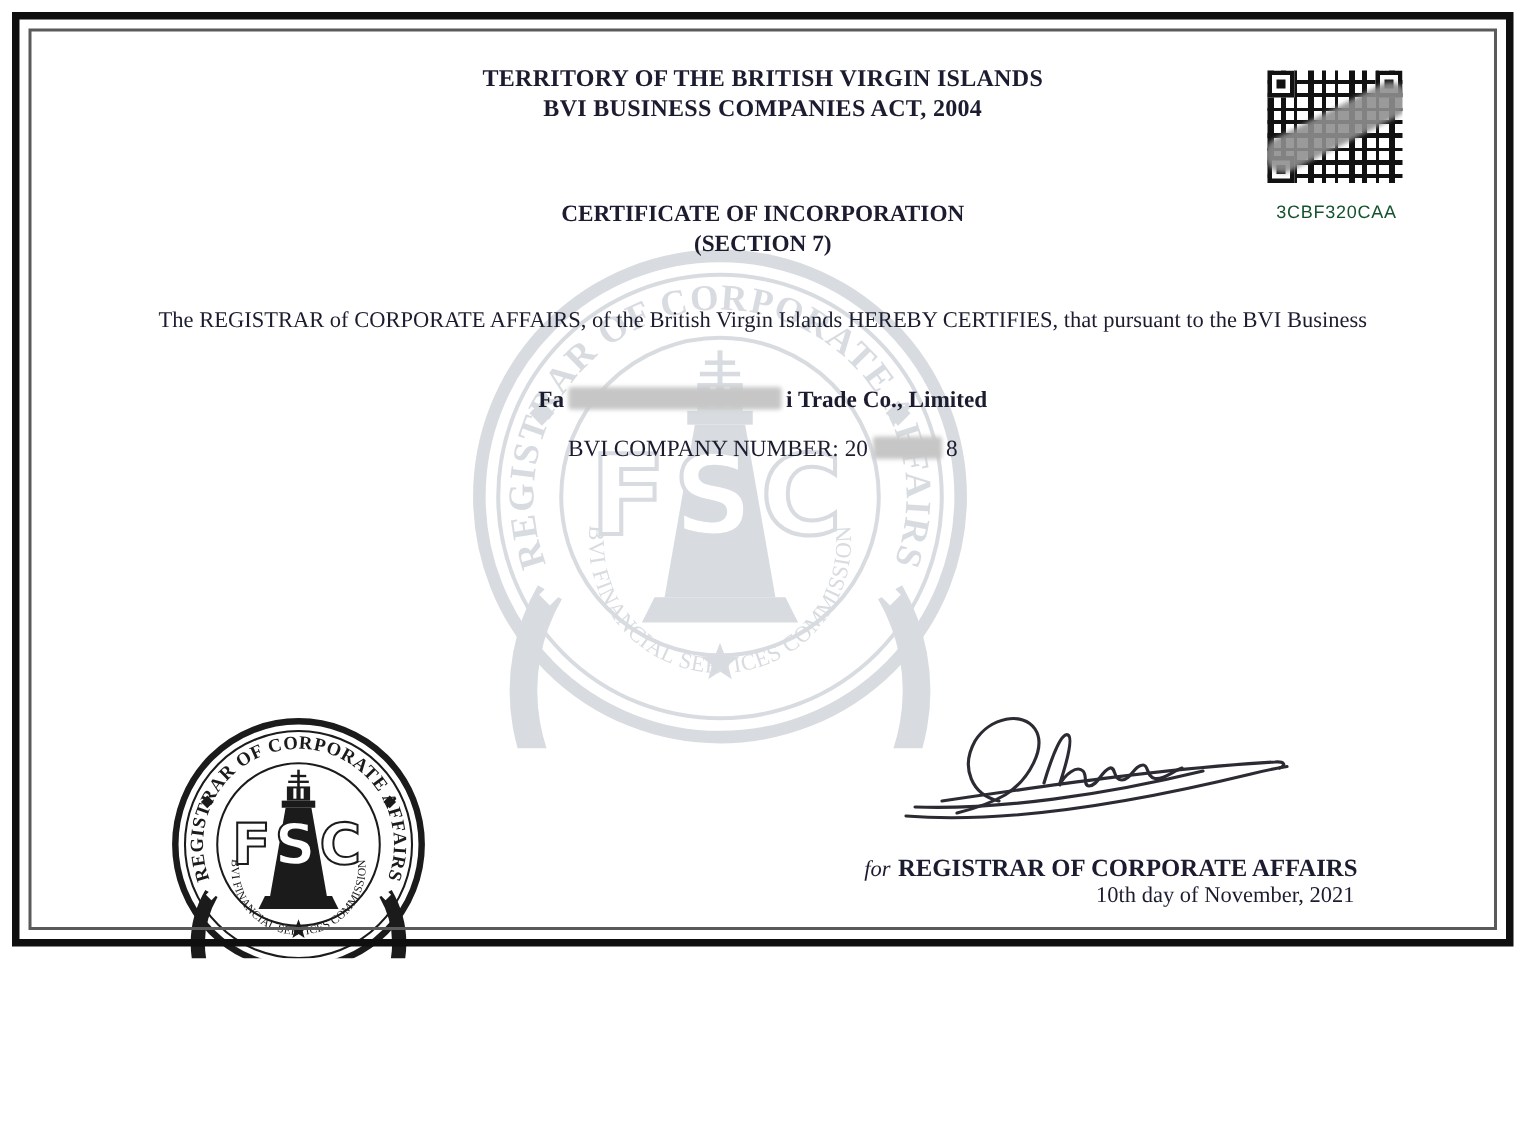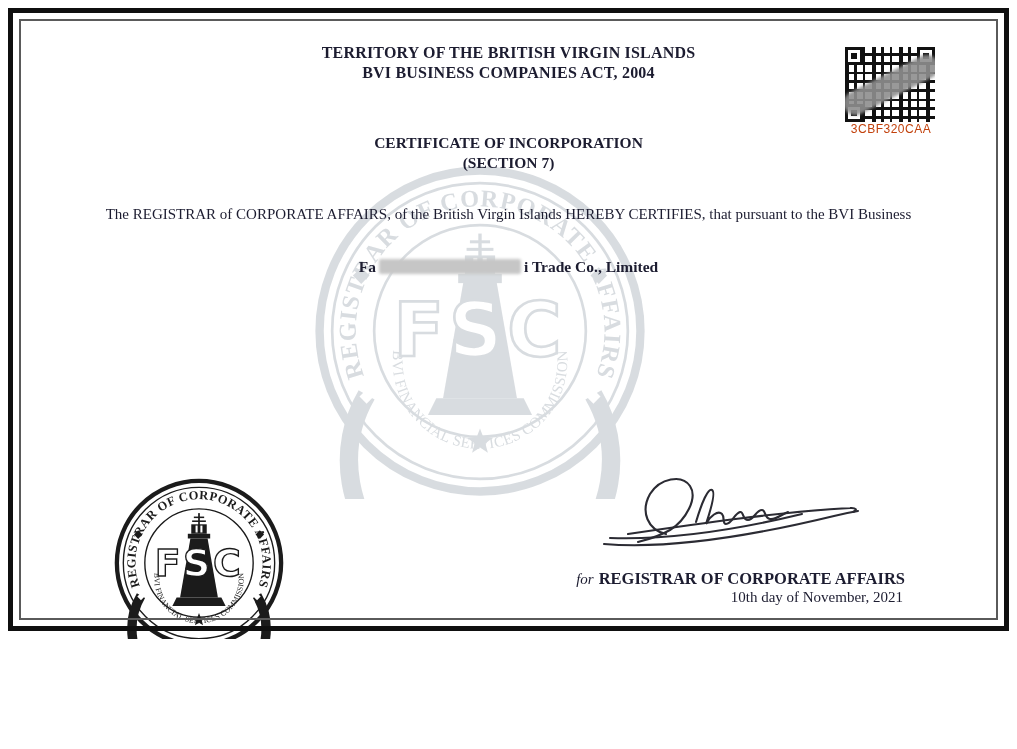--- a/index.html
+++ b/index.html
@@ -37,21 +37,21 @@
       repeating-linear-gradient(90deg, #111 0 4px, transparent 4px 9px, #111 9px 12px, transparent 12px 18px, #111 18px 20px, transparent 20px 27px),
       repeating-linear-gradient(0deg, transparent 0 3px, #111 3px 6px, transparent 6px 12px, #111 12px 15px, transparent 15px 21px, #111 21px 23px, transparent 23px 27px);
   }
   .finder { position:absolute; width:18px; height:18px; border:3px solid #111; background:#fff; box-sizing:border-box; }
   .finder::after { content:""; position:absolute; left:3px; top:3px; width:6px; height:6px; background:#111; }
   .finder.tl { left:0; top:0; } .finder.tr { right:0; top:0; } .finder.bl { left:0; bottom:0; }
   .qr-redact {
     position:absolute; left:-6px; top:26px; width:104px; height:24px; border-radius:12px;
     background:#8f8f8f; opacity:.9; filter:blur(1.5px); transform:rotate(-27deg); transform-origin:center;
   }
-  .qr-label { margin-top:0; text-align:center; font-family:"Liberation Sans", sans-serif; font-size:12px; color:#c2410c; letter-spacing:.5px; }
+  .qr-label { margin-top:12px; text-align:center; font-family:"Liberation Sans", sans-serif; font-size:12px; color:#14532d; letter-spacing:.5px; }
 
   
   .seal-svg { position:absolute; }
   .watermark { left:312px; top:163px; width:336px; height:336px; color:var(--watermark,#c3c9cf); opacity:.55; z-index:0; }
   .seal-dark { left:113px; top:477px; width:172px; height:172px; color:var(--seal,#1b1b1b); z-index:1; }
 
   
   .signature { position:absolute; left:596px; top:470px; width:290px; height:84px; z-index:1; }
   .reg-line { position:absolute; top:569px; right:112px; font-size:16.5px; font-weight:bold; z-index:2; white-space:nowrap; }
   .reg-line .for { font-weight:normal; font-style:italic; font-size:15px; margin-right:5px; }
@@ -137,20 +137,23 @@
 
   <div class="txt ct1">CERTIFICATE OF INCORPORATION</div>
   <div class="txt ct2">(SECTION 7)</div>
 
   <div class="txt b1">The REGISTRAR of CORPORATE AFFAIRS, of the British Virgin Islands HEREBY CERTIFIES, that pursuant to the BVI Business</div>
 
   <div class="txt comp">
     <span>Fa</span><span class="redact name"></span><span>i Trade Co., Limited</span>
   </div>
 
+  <div class="txt num">
+    <span>BVI COMPANY NUMBER: </span><span>20</span><span class="redact numb"></span><span>8</span>
+  </div>
 
 
   <svg class="seal-svg seal-dark" viewBox="0 0 200 200">
     <use href="#fsc-seal"></use>
   </svg>
 
   <svg class="signature" viewBox="0 0 290 84" fill="none" stroke="#2b2b33" stroke-width="2.1" stroke-linecap="round">
     <path d="M 70,64 C 52,60 44,42 54,24 C 64,8 86,4 94,16 C 102,28 90,50 74,60 C 62,67 50,70 42,72"></path>
     <path d="M 100,52 C 106,32 112,18 116,20 C 120,22 114,42 110,54 C 114,46 122,40 126,44 C 129,47 126,54 130,54 C 136,54 138,44 144,42 C 148,41 146,50 152,50 C 158,50 160,40 166,40 C 170,40 168,48 174,49 C 180,50 186,44 192,42"></path>
     <path d="M 32,64 C 100,54 182,42 254,38 C 260,37.5 262,40 257,42"></path>

